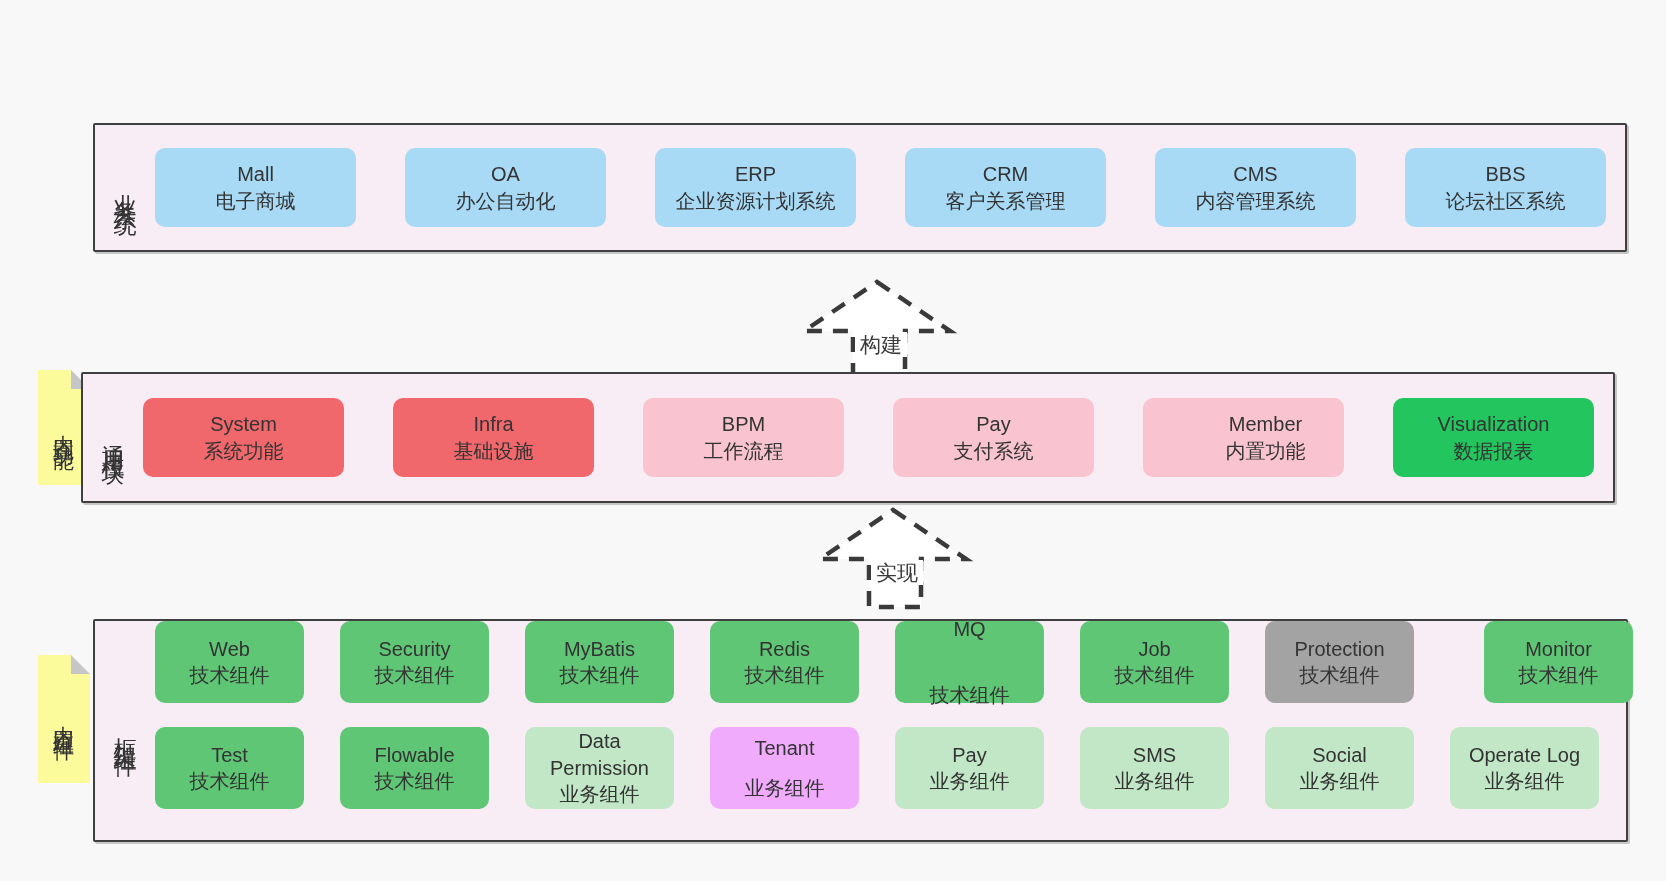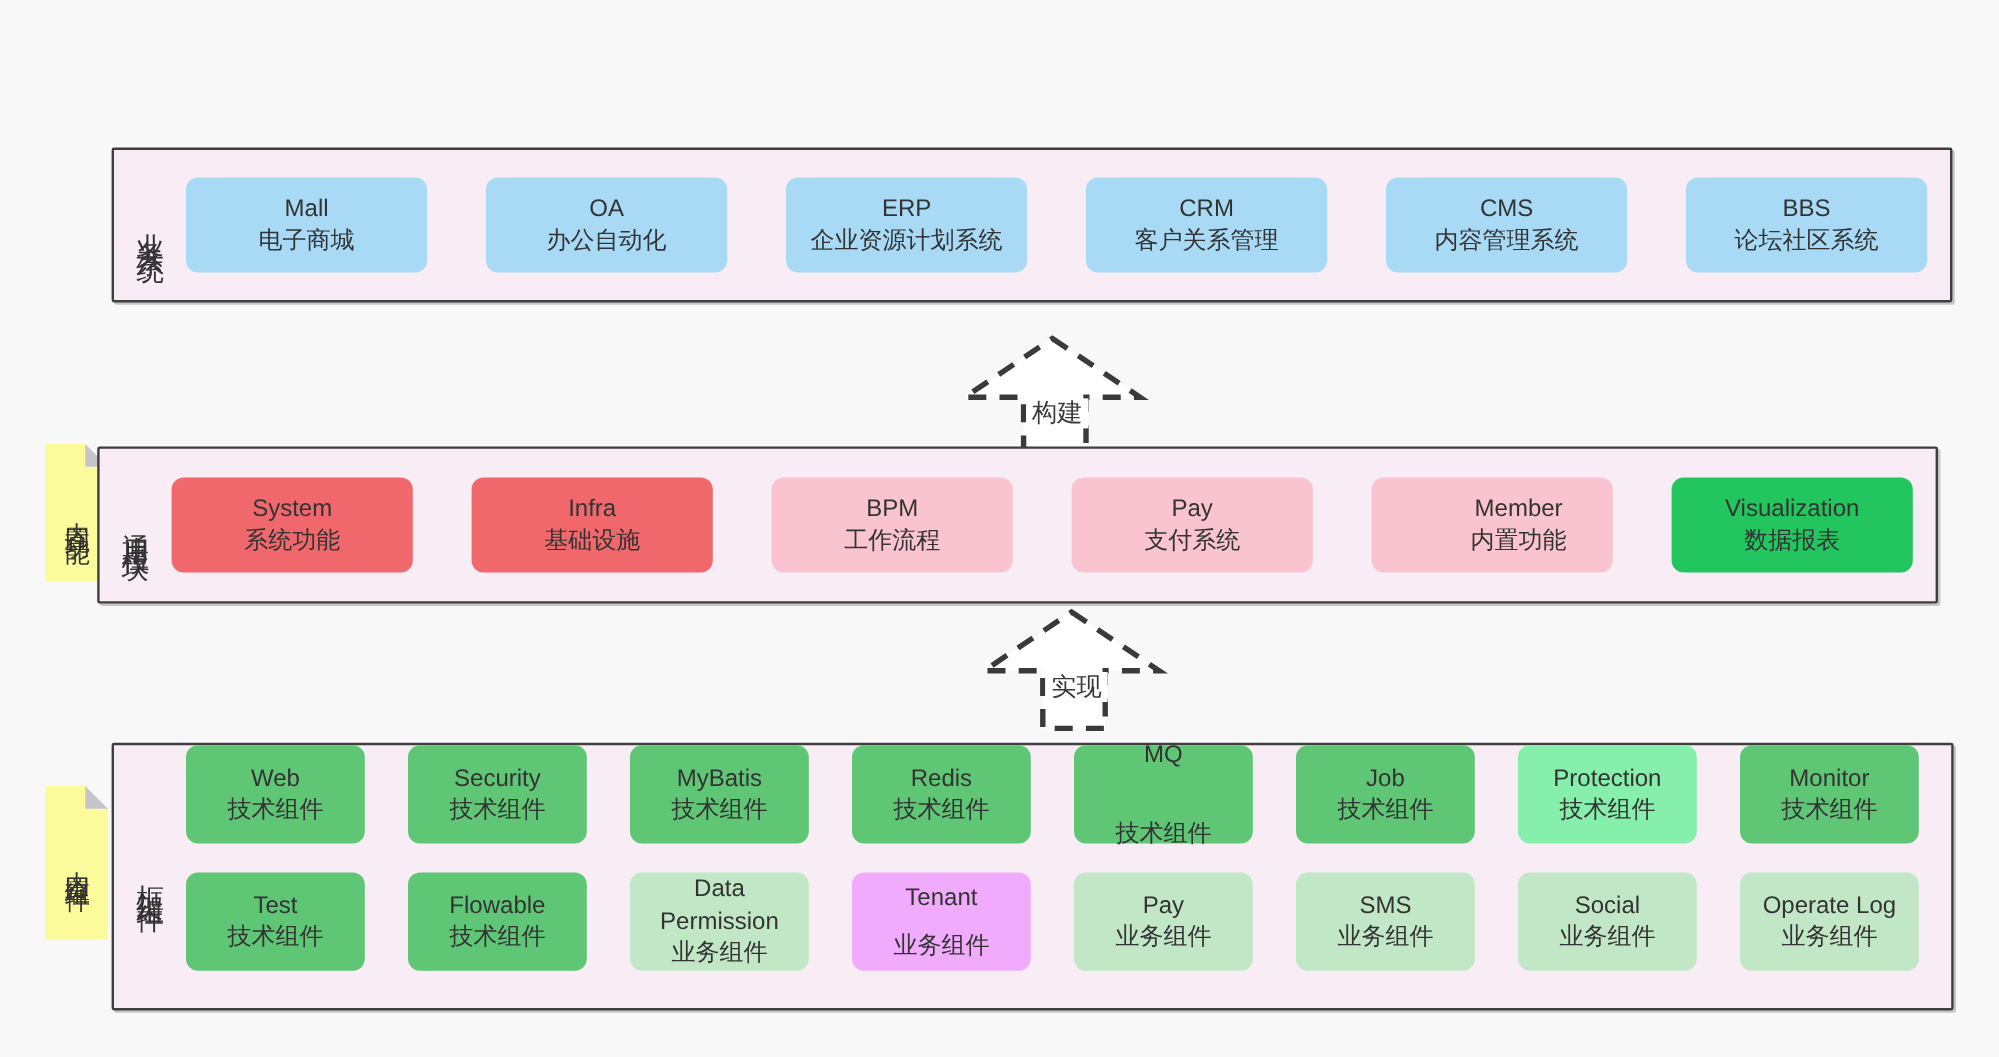--- a/index.html
+++ b/index.html
@@ -165,25 +165,25 @@
             <div class="box-subtitle">技术组件</div>
           </div>
           <div class="box" style="background: rgb(95, 198, 118); gap: 40px;">
             <div class="box-title">MQ</div>
             <div class="box-subtitle">技术组件</div>
           </div>
           <div class="box" style="background: rgb(95, 198, 118);">
             <div class="box-title">Job</div>
             <div class="box-subtitle">技术组件</div>
           </div>
-          <div class="box" style="background: #86efac;">
+          <div class="box" style="background: #a3a3a3;">
             <div class="box-title">Protection</div>
             <div class="box-subtitle">技术组件</div>
           </div>
-          <div class="box" style="background: rgb(95, 198, 118);">
+          <div class="box" style="background: rgb(95, 198, 118); margin-left: 34px;">
             <div class="box-title">Monitor</div>
             <div class="box-subtitle">技术组件</div>
           </div>
         </div>
       <div class="box-row">
           <div class="box" style="background: rgb(95, 198, 118);">
             <div class="box-title">Test</div>
             <div class="box-subtitle">技术组件</div>
           </div>
           <div class="box" style="background: rgb(95, 198, 118);">

